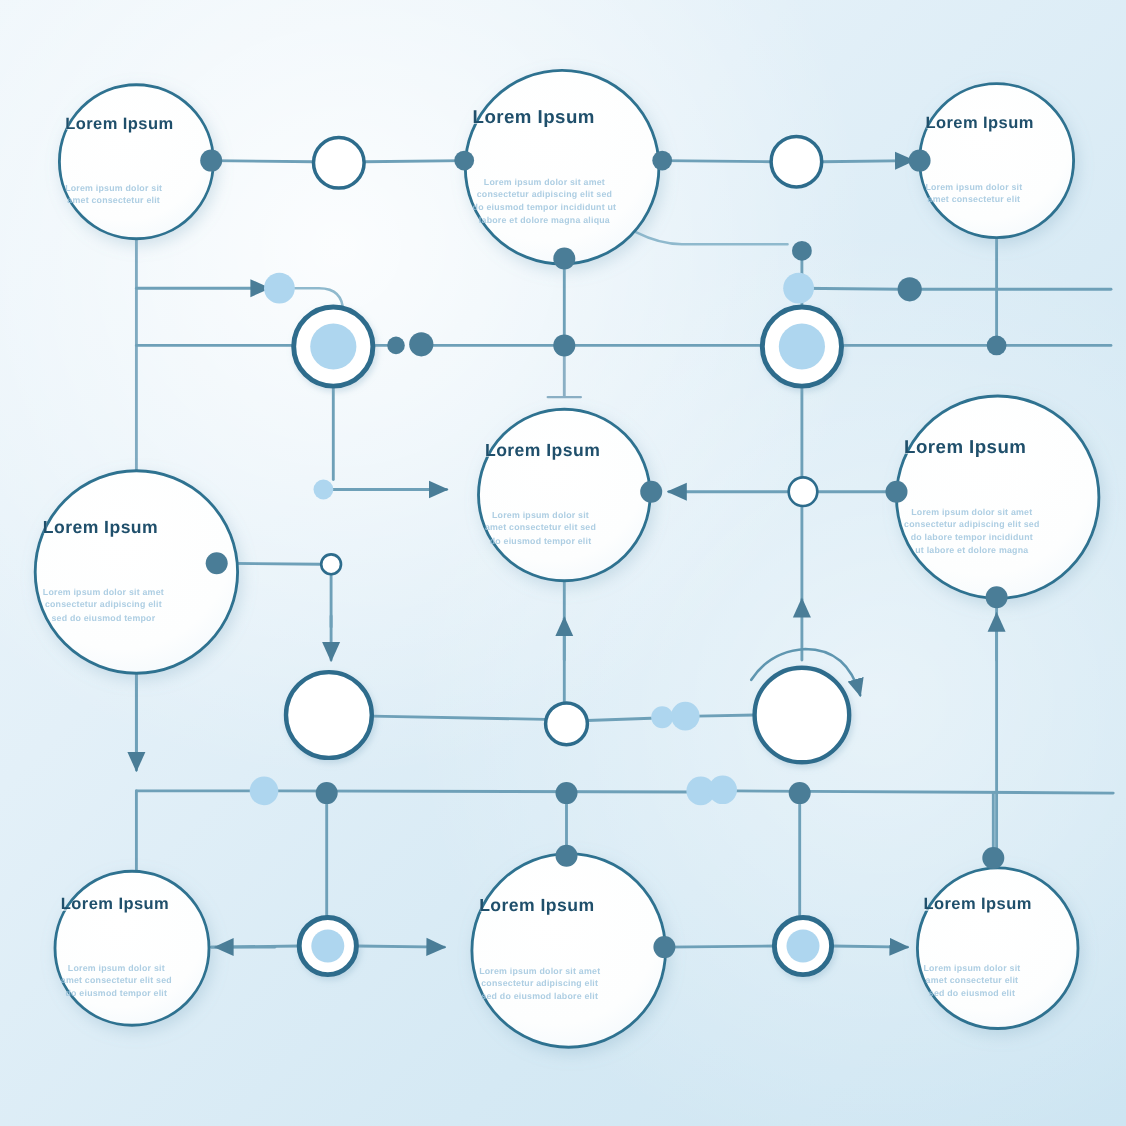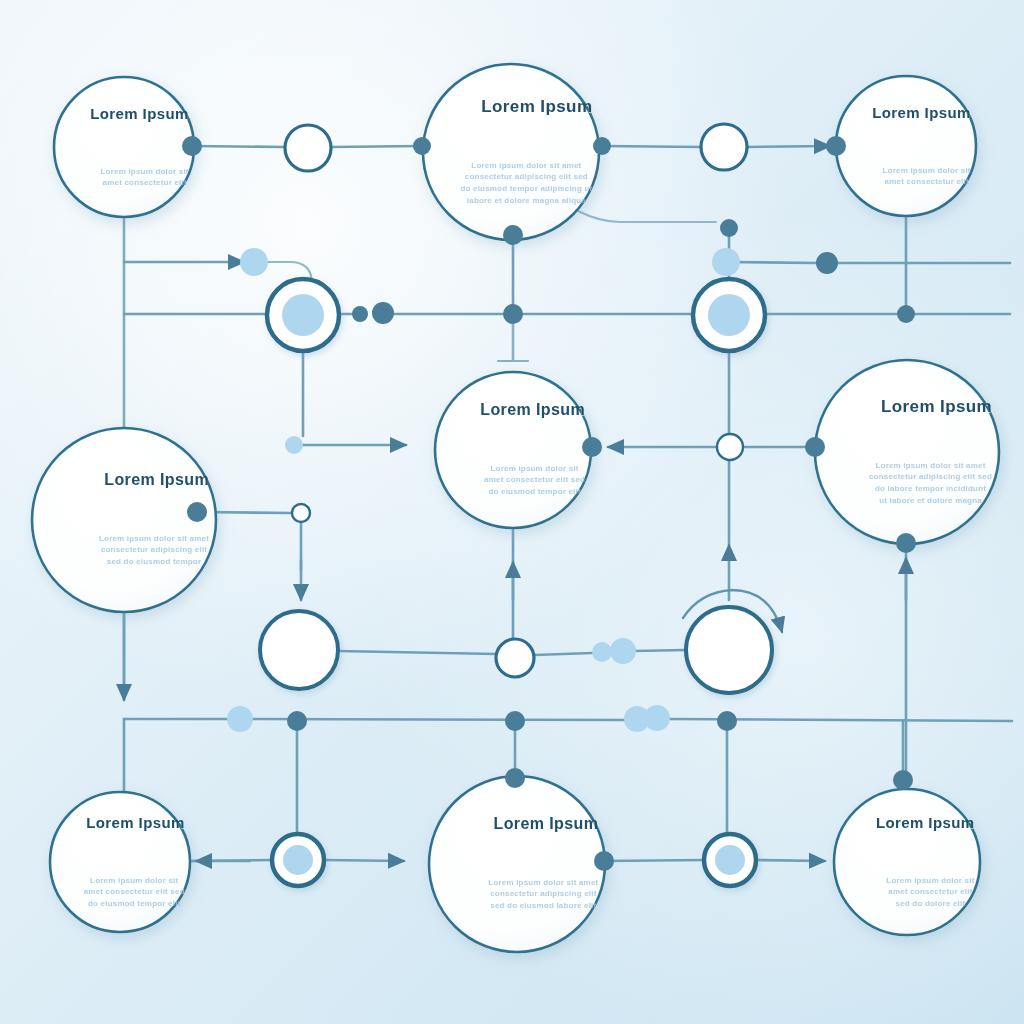--- a/index.html
+++ b/index.html
@@ -32,21 +32,21 @@
   svg.layer {
     position: absolute;
     left: 0; top: 0;
     width: 1024px;
     height: 1024px;
   }
   .node-label {
     position: absolute;
     display: flex;
     flex-direction: column;
-    align-items: flex-end;
+    align-items: flex-start;
     justify-content: center;
     text-align: center;
     pointer-events: none;
     transform: translate(-50%, -50%);
     gap: 39px;
   }
   .node-title {
     color: #1f4f6b;
     font-weight: bold;
     letter-spacing: 0.4px;
@@ -232,21 +232,21 @@
         <div class="node-body" style="font-size: 8px;">
           <div>Lorem ipsum dolor sit</div>
           <div>amet consectetur elit</div>
         </div>
       </div>
       <div class="node-label" style="left: 511px; top: 152px; width: 162.8px;">
         <div class="node-title" style="font-size: 17px;">Lorem Ipsum</div>
         <div class="node-body" style="font-size: 8px;">
           <div>Lorem ipsum dolor sit amet</div>
           <div>consectetur adipiscing elit sed</div>
-          <div>do eiusmod tempor adipiscing ut</div>
+          <div>do eiusmod tempor incididunt ut</div>
           <div>labore et dolore magna aliqua</div>
         </div>
       </div>
       <div class="node-label" style="left: 906px; top: 146px; width: 129.5px;">
         <div class="node-title" style="font-size: 15px;">Lorem Ipsum</div>
         <div class="node-body" style="font-size: 8px;">
           <div>Lorem ipsum dolor sit</div>
           <div>amet consectetur elit</div>
         </div>
       </div>
@@ -289,17 +289,17 @@
           <div>Lorem ipsum dolor sit amet</div>
           <div>consectetur adipiscing elit</div>
           <div>sed do eiusmod labore elit</div>
         </div>
       </div>
       <div class="node-label" style="left: 907px; top: 862px; width: 135.05px;">
         <div class="node-title" style="font-size: 15px;">Lorem Ipsum</div>
         <div class="node-body" style="font-size: 8px;">
           <div>Lorem ipsum dolor sit</div>
           <div>amet consectetur elit</div>
-          <div>sed do dolore elit</div>
+          <div>sed do eiusmod elit</div>
         </div>
       </div>
     </div>
 </div>
 
 </body></html>

